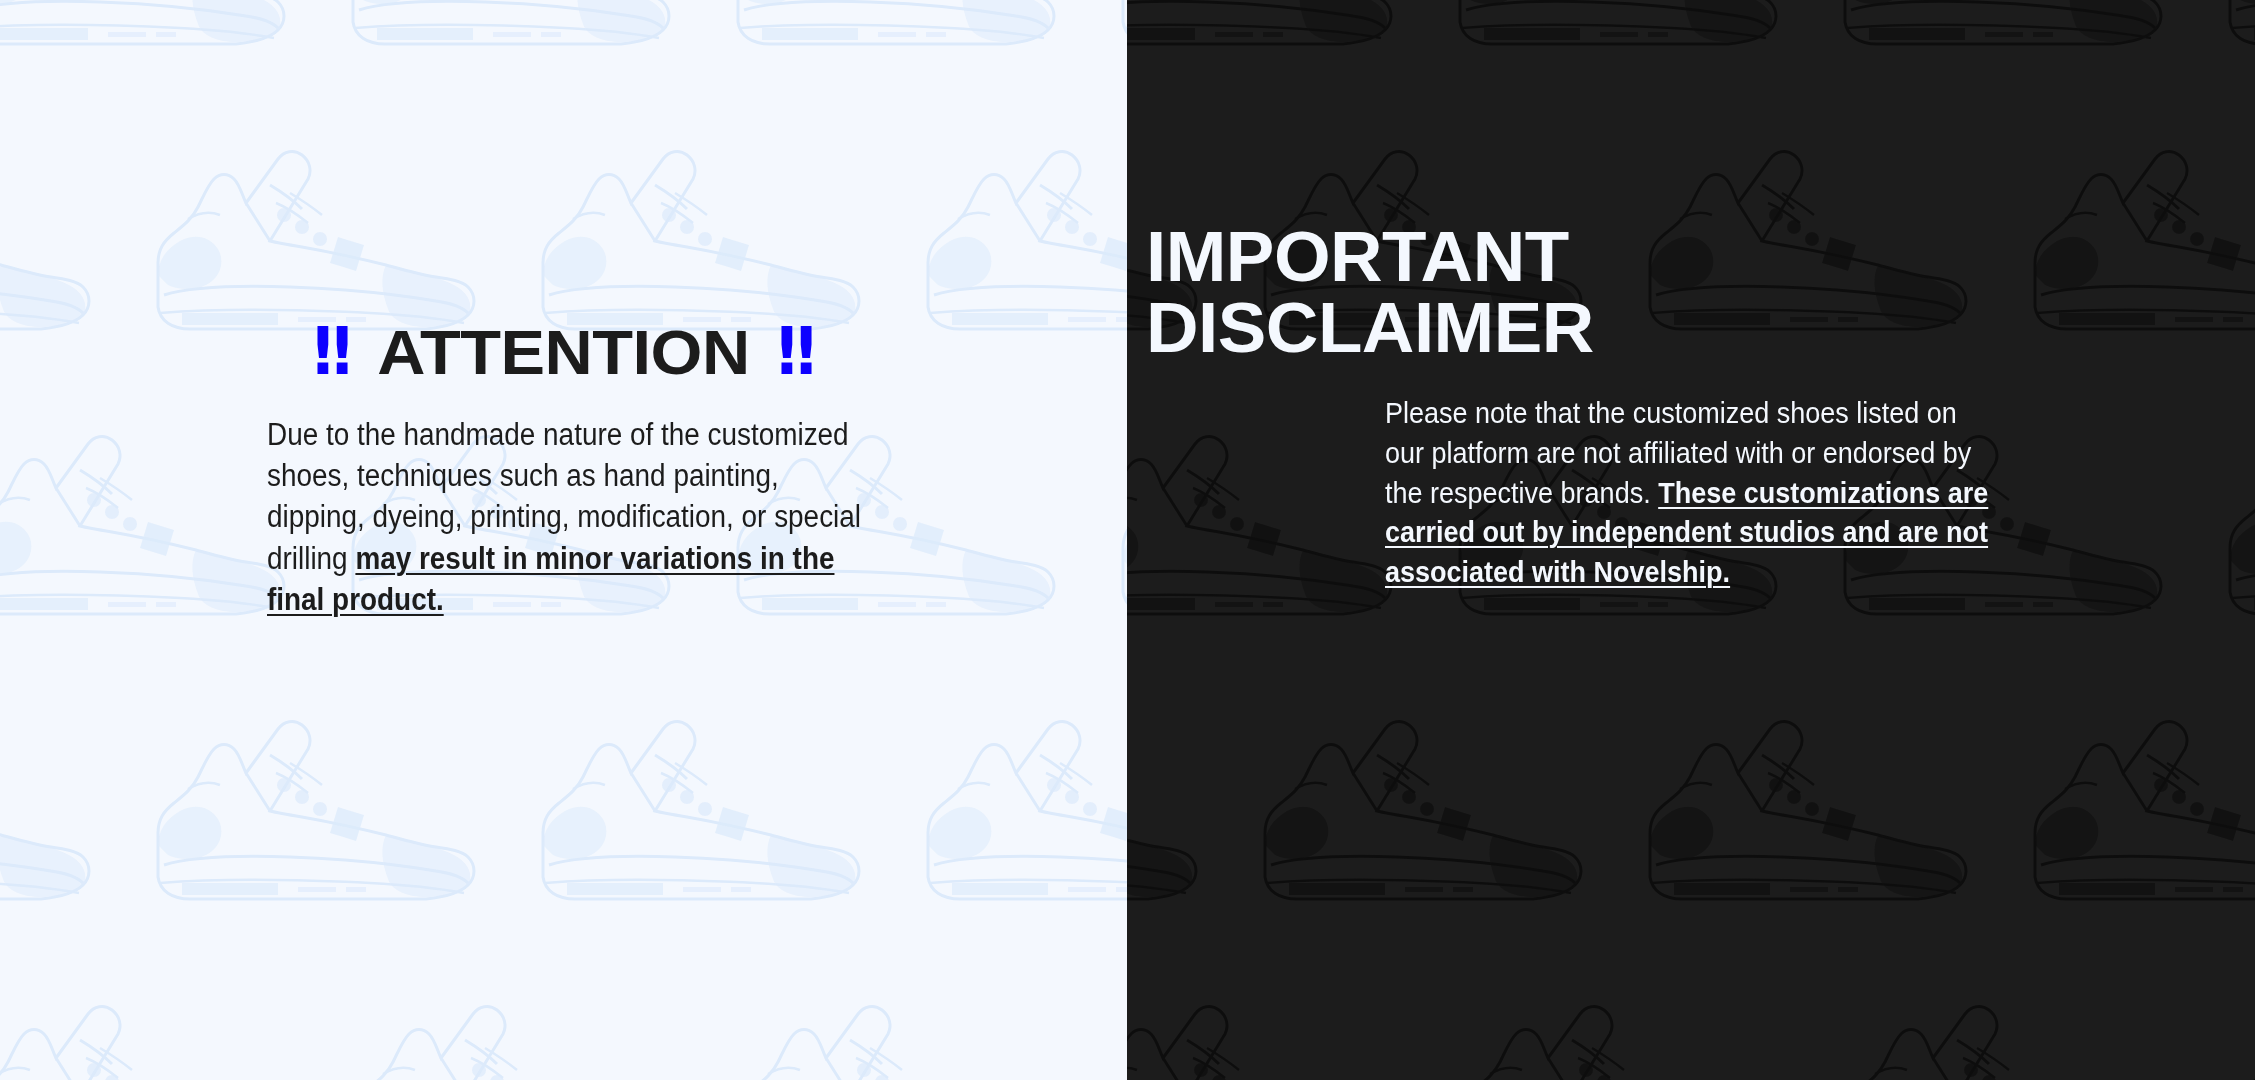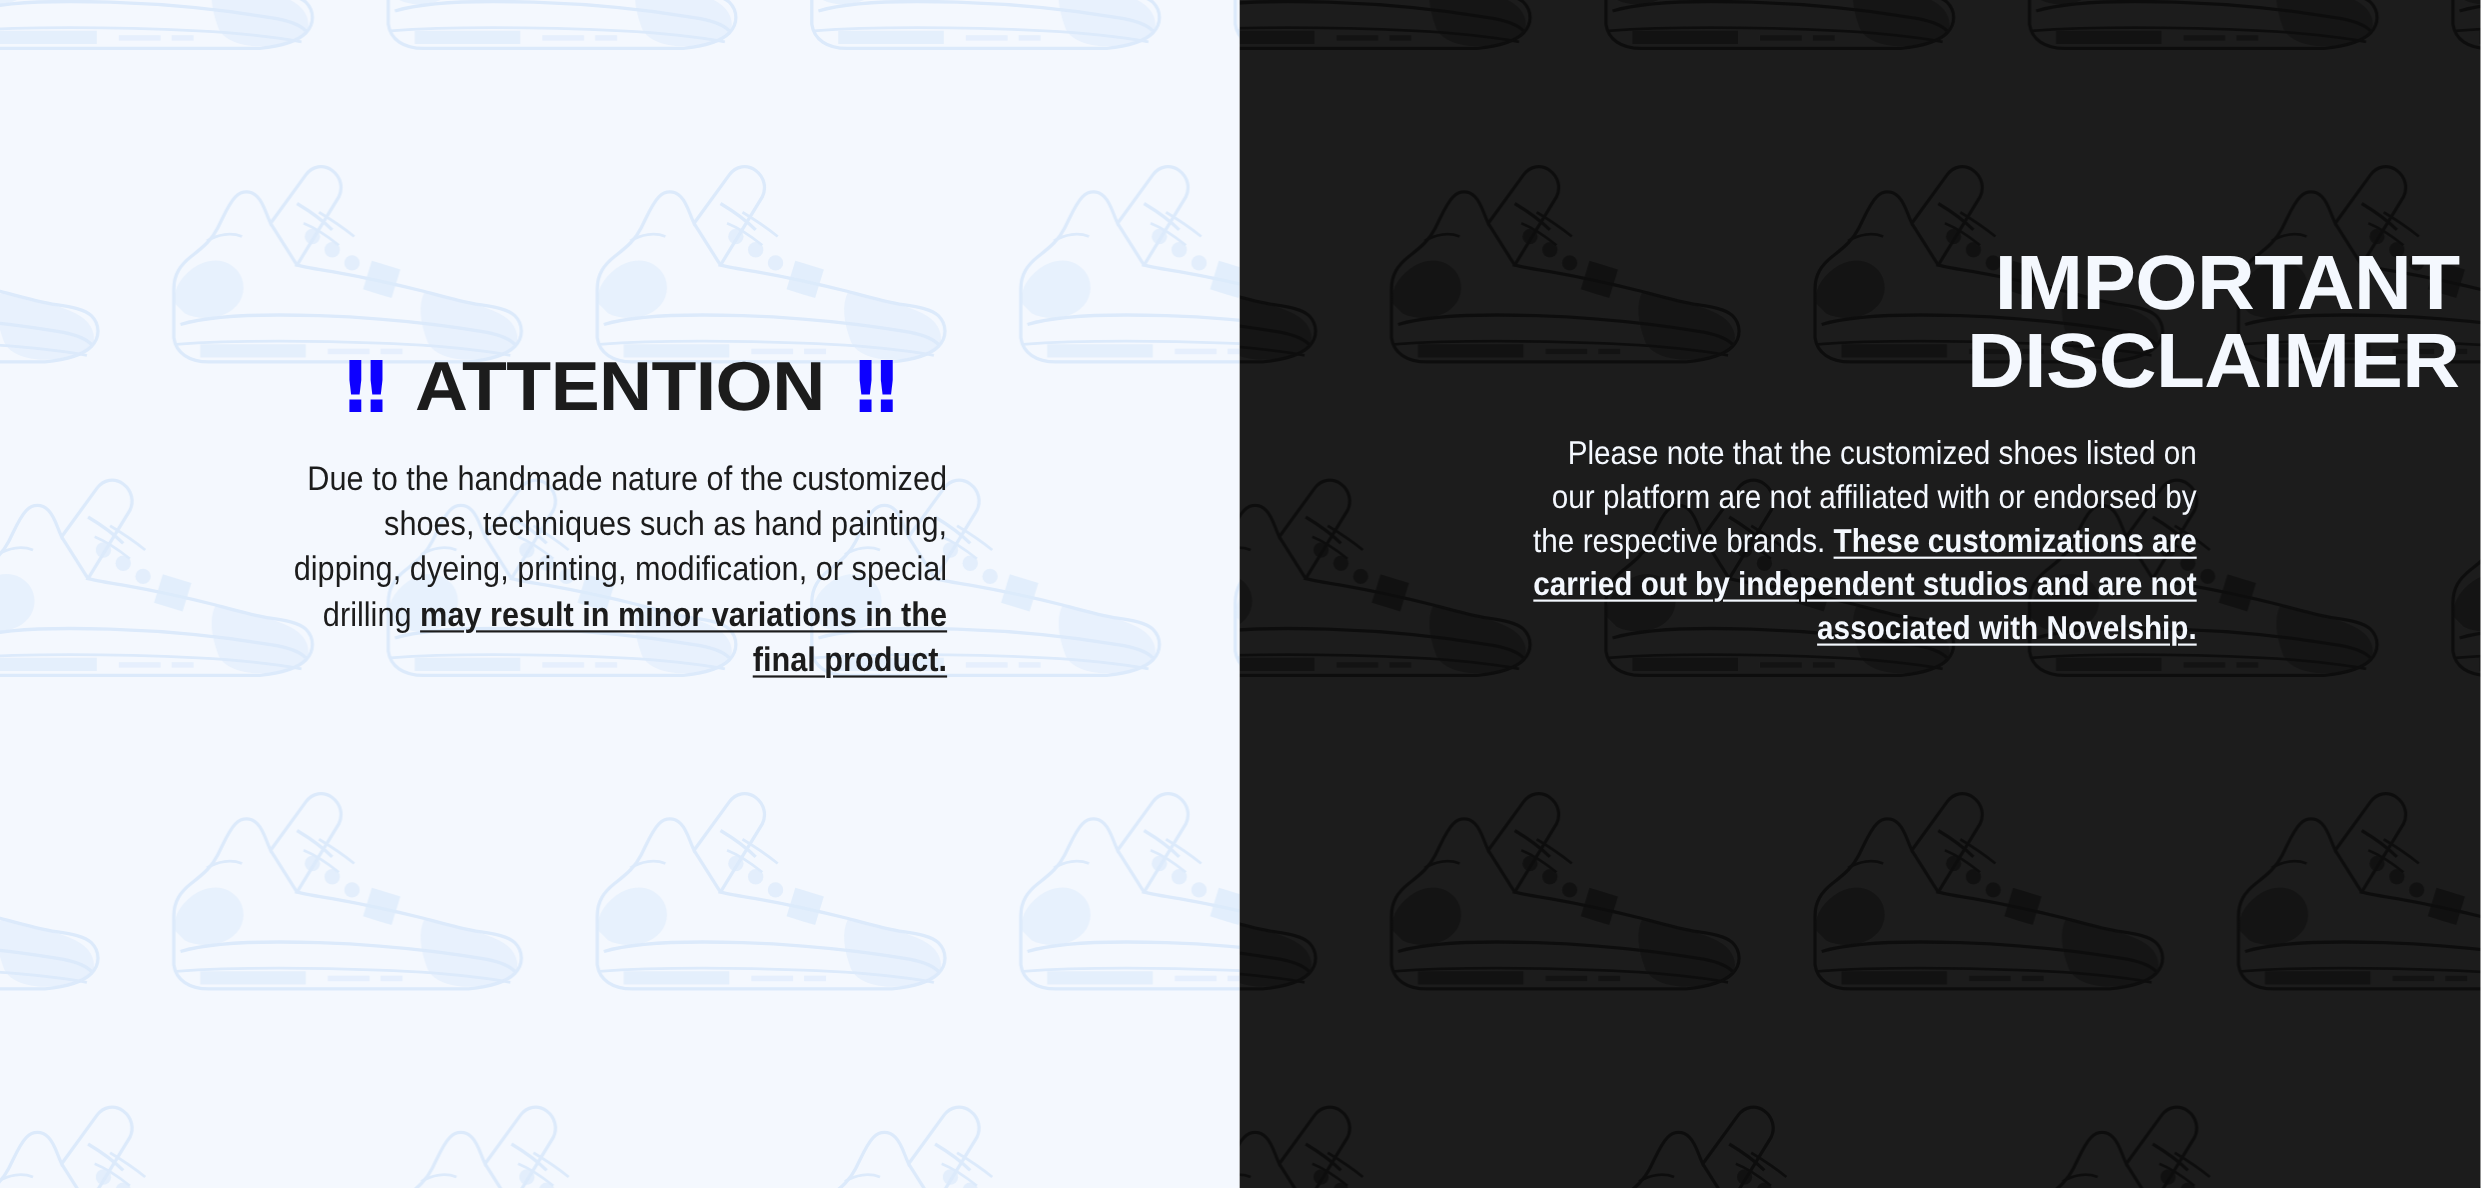--- a/index.html
+++ b/index.html
@@ -39,21 +39,21 @@
     pointer-events:none;
     z-index:0;
   }
   .pattern svg { display:block; width:100%; height:100%; }
 
   
   .content {
     position:relative;
     z-index:2;
     width:100%;
-    text-align:right;
+    text-align:left;
     padding:0 40px;
   }
 
   .panel-left  .content { margin-top:323px; }
   .panel-right .content { margin-top:222px; }
 
   
   .heading {
     font-family:"Liberation Sans", sans-serif;
     font-weight:bold;

